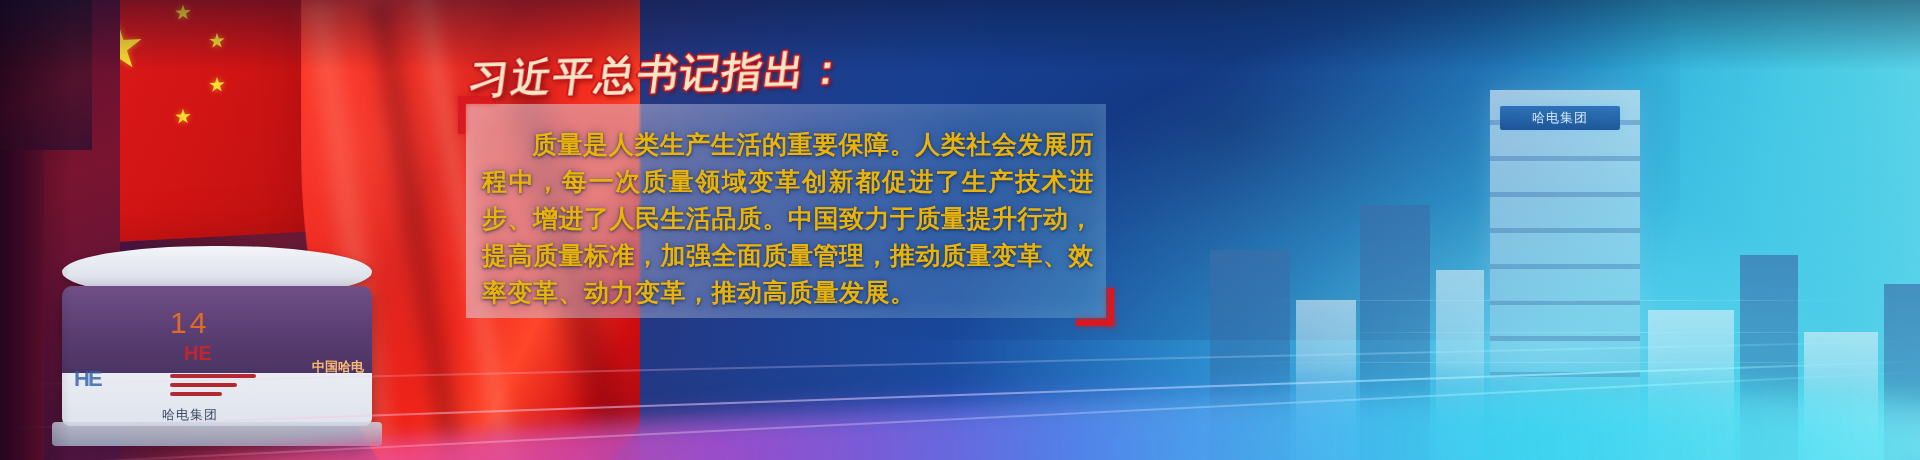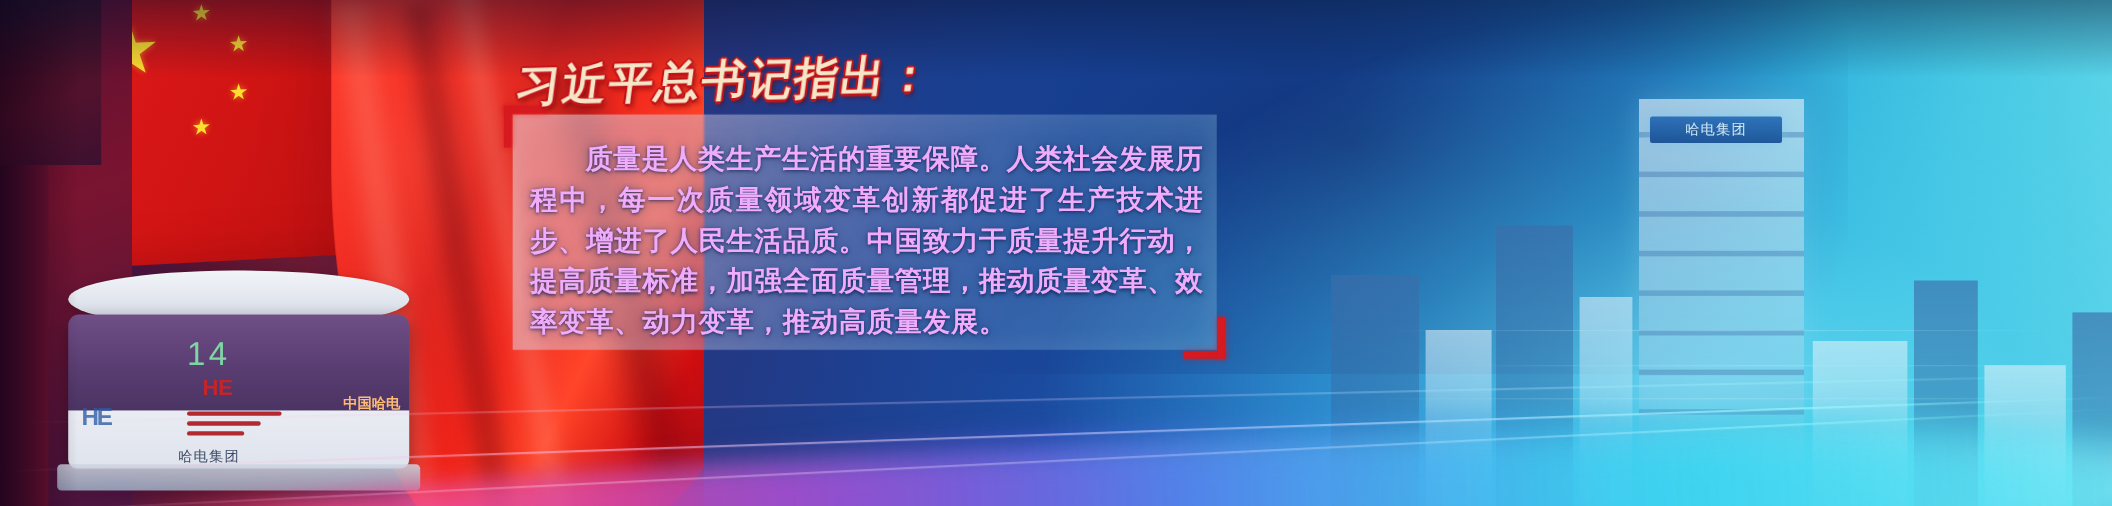--- a/index.html
+++ b/index.html
@@ -137,21 +137,21 @@
     box-shadow:0 3px 10px rgba(0,0,0,.25);
   }
   .m-body{
     position:absolute;left:10px;top:40px;width:310px;height:140px;
     background:linear-gradient(180deg,#6f4f86 0%,#5c3f74 30%,#4b3463 62%,#e9ecf2 62.5%,#dfe3ed 100%);
     border-radius:10px 10px 8px 8px;
     box-shadow:0 6px 16px rgba(0,0,0,.35);
   }
   .m-num{
     position:absolute;left:118px;top:60px;
-    font-size:30px;color:#86efac;letter-spacing:3px;
+    font-size:30px;color:#f97316;letter-spacing:3px;
     font-family:"Liberation Sans",sans-serif;opacity:.85;
   }
   .m-stripes{position:absolute;left:118px;top:128px;width:86px;}
   .m-stripes i{display:block;height:4px;margin-bottom:5px;background:#b4292f;border-radius:2px;}
   .m-stripes i:nth-child(2){width:78%;}
   .m-stripes i:nth-child(3){width:60%;}
   .m-logo-left{
     position:absolute;left:22px;top:120px;width:40px;height:34px;
     color:#2e5fa8;font-size:22px;font-weight:bold;letter-spacing:-2px;opacity:.8;
   }
@@ -237,21 +237,21 @@
        3px  3px 5px rgba(90,0,0,.55);
     z-index:6;
   }
 
   
   .quote-text{
     position:absolute;left:482px;top:126px;width:612px;
     font-family:"DejaVu Sans","Liberation Sans",sans-serif;
     font-size:25px;
     line-height:37px;
-    color:#f0abfc;
+    color:#eab308;
     font-weight:bold;
     letter-spacing:.5px;
     text-indent:50px;
     text-align:justify;
     text-shadow:0 1px 3px rgba(10,30,70,.75), 0 0 10px rgba(20,50,110,.45);
     z-index:7;
   }
 
   
   .vig-l{position:absolute;left:0;top:0;width:70px;height:460px;background:linear-gradient(90deg,rgba(20,0,20,.55),rgba(20,0,20,0));}

